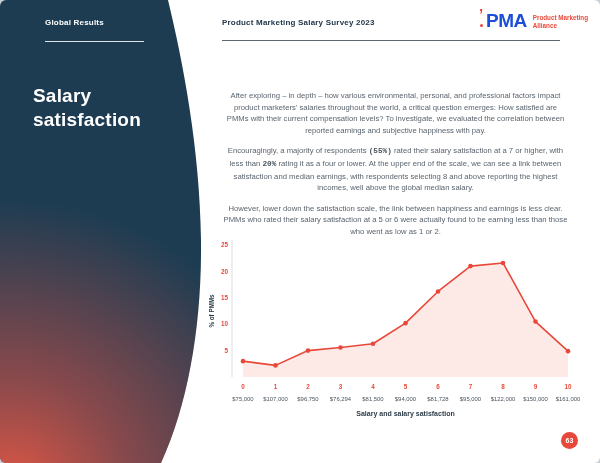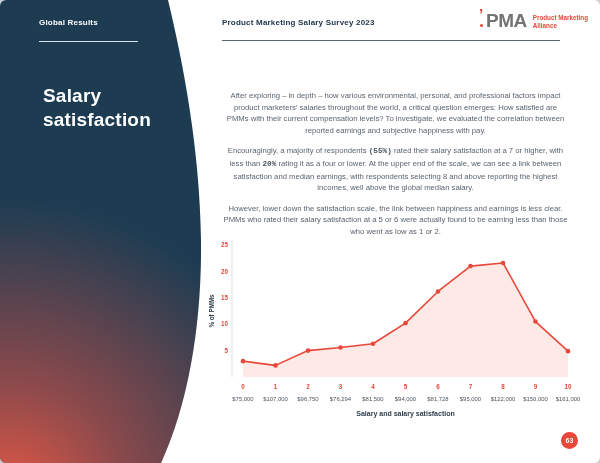--- a/index.html
+++ b/index.html
@@ -5,39 +5,39 @@
   html,body{margin:0;padding:0;background:#c9ced2;}
   *{box-sizing:border-box;}
   .page{
     position:relative;width:600px;height:463px;margin:0 auto;
     background:#ffffff;overflow:hidden;border-radius:6px;
     font-family:"Liberation Sans",sans-serif;
   }
   .blob{position:absolute;left:0;top:0;width:600px;height:463px;pointer-events:none;}
 
   
-  .hdr-left{position:absolute;left:39px;top:18px;}
+  .hdr-left{position:absolute;left:45px;top:18px;}
   .hdr-label{font-size:8px;font-weight:700;color:#ffffff;letter-spacing:.2px;}
   .hdr-rule-left{width:99px;height:1px;background:rgba(255,255,255,.85);margin-top:14px;}
   .hdr-center{position:absolute;left:222px;top:18px;width:338px;}
   .hdr-title{font-size:8px;font-weight:700;color:#22374a;letter-spacing:.2px;}
   .hdr-rule-center{width:338px;height:1px;background:#5c6873;margin-top:13px;}
 
   
   .logo{position:absolute;left:486px;top:11px;display:flex;align-items:flex-start;}
   .logo-markwrap{position:relative;}
   .logo-tail{position:absolute;left:-7px;top:-6px;font-size:15px;font-weight:800;color:#e8483a;}
   .logo-dot{position:absolute;left:-6px;bottom:4px;width:3px;height:3px;border-radius:50%;background:#e8483a;}
-  .logo-mark{font-size:19px;font-weight:800;color:#737373;letter-spacing:-.5px;line-height:20px;}
+  .logo-mark{font-size:19px;font-weight:800;color:#1d4ed8;letter-spacing:-.5px;line-height:20px;}
   .logo-org{margin-left:6px;padding-top:3px;display:flex;flex-direction:column;}
   .logo-org span{font-size:6.3px;font-weight:700;color:#e8483a;line-height:7.5px;}
 
   
   .side-title{
-    position:absolute;left:43px;top:84px;width:165px;margin:0;
+    position:absolute;left:33px;top:84px;width:165px;margin:0;
     font-size:19px;line-height:1.25;font-weight:700;color:#ffffff;letter-spacing:.2px;
   }
 
   
   .content{position:absolute;left:222px;top:90px;width:347px;text-align:center;}
   .content p{margin:0 0 9px 0;font-size:7.7px;line-height:11.6px;color:#5a646e;}
   .content strong{font-weight:700;color:#4a545e;font-family:Liberation Mono, monospace;}
 
   
   .chart{position:absolute;left:205px;top:236px;width:382px;height:188px;}

